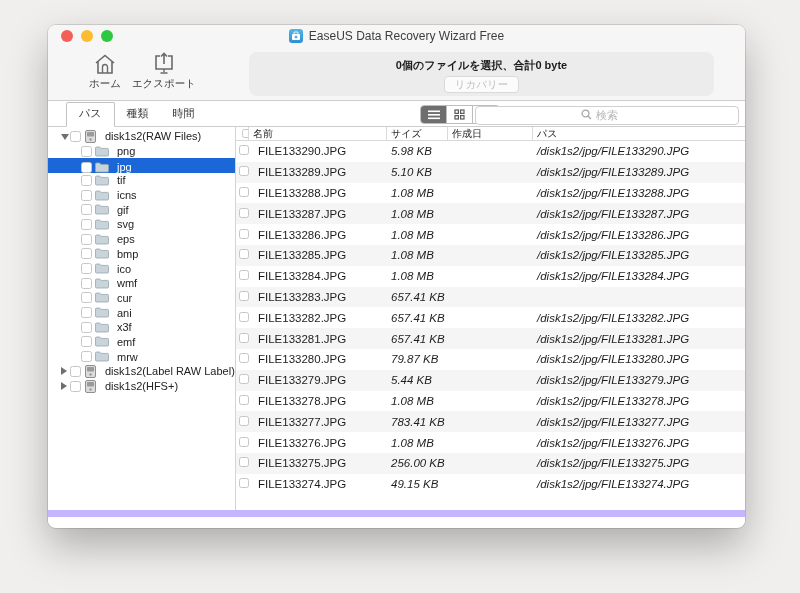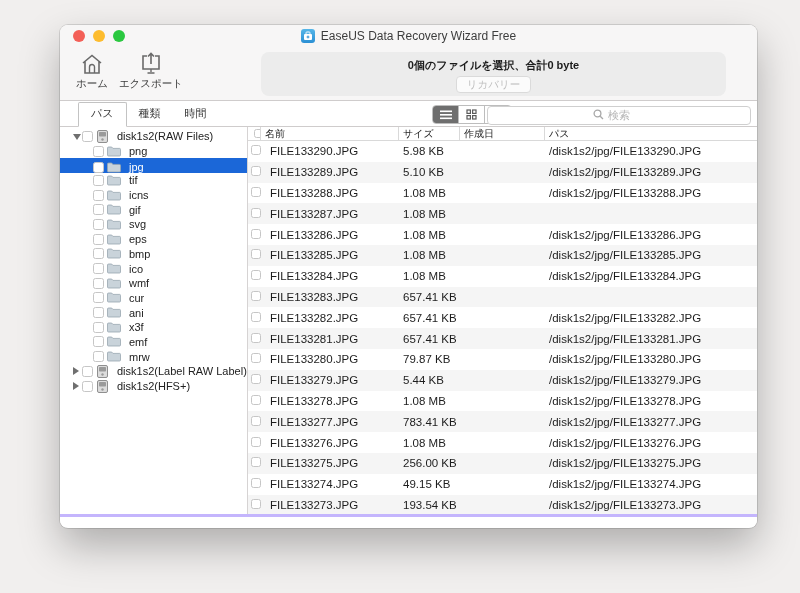--- a/index.html
+++ b/index.html
@@ -1,41 +1,41 @@
 <!DOCTYPE html>
 <html style="--selection-blue: #1b67d8; --app-icon-blue: #2b8fd4; --traffic-red: #f35f57; --traffic-yellow: #fdbc2e; --traffic-green: #2bc840;"><head>
 <meta charset="utf-8">
 <style>
   * { margin:0; padding:0; box-sizing:border-box; }
   html,body { width:800px; height:593px; overflow:hidden;
     font-family:"Liberation Sans","DejaVu Sans",sans-serif; }
   body { background:#f1efee; position:relative; }
 
-  .window { position:absolute; left:60px; top:25px; width:697px; height:503px;
+  .window { position:absolute; left:48px; top:25px; width:697px; height:503px;
     background:#fff; border-radius:8px; overflow:hidden;
     box-shadow:0 18px 40px rgba(0,0,0,.28), 0 0 0 1px rgba(0,0,0,.12); }
 
   
   .titlebar { height:22px; background:#f7f6f6; position:relative;
     display:flex; align-items:center; justify-content:center; }
   .lights { position:absolute; left:13px; top:5px; display:flex; gap:8px; }
   .light { width:12px; height:12px; border-radius:50%; }
   .light.red   { background:var(--traffic-red,#f35f57); }
   .light.yellow{ background:var(--traffic-yellow,#fdbc2e); }
   .light.green { background:var(--traffic-green,#2bc840); }
   .titlewrap { display:flex; align-items:center; gap:6px; }
   .appicon { width:14px; height:14px; border-radius:3px;
     background:linear-gradient(180deg,#55b6e8,#2b8fd4);
     display:flex; align-items:center; justify-content:center; }
   .title { font-size:12px; color:#3d3d3d; }
 
   
   .toolbar { height:54px; background:#f7f6f6; border-bottom:1px solid #cfcccc;
     position:relative; }
-  .toolbtn { position:absolute; top:5px; text-align:center; cursor:default; }
+  .toolbtn { position:absolute; top:5px; text-align:center; cursor:default;margin-left:25px; }
   .toolbtn .lbl { font-size:10.5px; color:#3a3a3a; margin-top:1px; }
   .toolbtn svg { display:block; margin:0 auto; }
   .toolbtn.home { left:10px; width:44px; }
   .toolbtn.export { left:58px; width:66px; }
 
   .statuspanel { position:absolute; left:201px; top:5px; width:465px; height:44px;
     background:#ececec; border-radius:8px; text-align:center; padding-top:6px; }
   .statuspanel .status { font-size:11px; font-weight:600; color:#1c1c1c; }
   .recover-btn { margin-top:3px; display:inline-block; min-width:64px; height:17px;
     line-height:15px; font-size:10.5px; color:#bfbfbf; background:#fbfbfb;
@@ -57,21 +57,21 @@
   .seg.selected { background:#6e6e6e; }
 
   .searchbox { position:absolute; right:6px; top:4px; width:264px; height:19px; }
   .searchbox input { width:100%; height:100%; border:1px solid #cfcfcf;
     border-radius:4px; font-size:11px; text-align:center; color:#444;
     outline:none; background:#fff; padding:0 6px; }
   .searchbox input::placeholder { color:#b4b4b4; }
   .searchbox svg { position:absolute; left:calc(50% - 26px); top:4px; pointer-events:none; }
 
   
-  .content { display:flex; height:390px; border-bottom:3px solid #c4b5fd; }
+  .content { display:flex; height:390px; border-bottom:7px solid #c4b5fd; }
   .sidebar { width:188px; border-right:1px solid #d6d3d3; background:#fff;
     padding-top:2px; overflow:hidden; }
   .trow { height:14.7px; display:flex; align-items:center; font-size:11px;
     color:#222; white-space:nowrap; }
   .trow .disc { width:9px; margin-left:13px; display:inline-block; }
   .trow.child .disc { margin-left:26px; width:7px; }
   .caret-down { width:0; height:0; border-left:4px solid transparent;
     border-right:4px solid transparent; border-top:6px solid #6f6f6f; display:inline-block; }
   .caret-right { width:0; height:0; border-top:4px solid transparent;
     border-bottom:4px solid transparent; border-left:6px solid #6f6f6f; display:inline-block; }
@@ -87,21 +87,21 @@
   .thead .hc { border-right:1px solid #d9d9d9; height:100%; display:flex;
     align-items:center; padding-left:4px; overflow:hidden; }
   .thead .hc:last-child { border-right:none; }
   .thead .cb { width:9px; height:9px; margin:0 0 0 2px; }
   .rows { font-size:11.5px; color:#1d1d1d; }
   .frow { display:grid; grid-template-columns:13px 138px 61px 85px 1fr;
     height:20.8px; align-items:center; }
   .frow:nth-child(even) { background:#f5f5f5; }
   .frow .cb { width:10px; height:10px; margin-left:3px; }
   .frow .name { padding-left:9px; overflow:hidden; white-space:nowrap; }
-  .frow .size,.frow .created,.frow .path { padding-left:4px; overflow:hidden; white-space:nowrap; }
+  .frow .size,.frow .created,.frow .path { padding-left:4px; overflow:hidden; white-space:nowrap;font-style:italic; }
 
   .bottomstrip { height:10px; background:#fff; }
 </style>
 </head>
 <body>
 
 <div class="window">
 
   <div class="titlebar">
     <div class="lights">
@@ -408,20 +408,21 @@
             <div class="name">FILE133288.JPG</div>
             <div class="size">1.08 MB</div>
             <div class="created"></div>
             <div class="path">/disk1s2/jpg/FILE133288.JPG</div>
           </div>
           <div class="frow">
             <div><span class="cb"></span></div>
             <div class="name">FILE133287.JPG</div>
             <div class="size">1.08 MB</div>
             <div class="created"></div>
+            <div class="path">/disk1s2/jpg/FILE133287.JPG</div>
           </div>
           <div class="frow">
             <div><span class="cb"></span></div>
             <div class="name">FILE133286.JPG</div>
             <div class="size">1.08 MB</div>
             <div class="created"></div>
             <div class="path">/disk1s2/jpg/FILE133286.JPG</div>
           </div>
           <div class="frow">
             <div><span class="cb"></span></div>
@@ -499,25 +500,18 @@
             <div class="created"></div>
             <div class="path">/disk1s2/jpg/FILE133275.JPG</div>
           </div>
           <div class="frow">
             <div><span class="cb"></span></div>
             <div class="name">FILE133274.JPG</div>
             <div class="size">49.15 KB</div>
             <div class="created"></div>
             <div class="path">/disk1s2/jpg/FILE133274.JPG</div>
           </div>
-          <div class="frow">
-            <div><span class="cb"></span></div>
-            <div class="name">FILE133273.JPG</div>
-            <div class="size">193.54 KB</div>
-            <div class="created"></div>
-            <div class="path">/disk1s2/jpg/FILE133273.JPG</div>
-          </div>
         </div>
     </div>
   </div>
 
   <div class="bottomstrip"></div>
 </div>
 
 </body></html>

